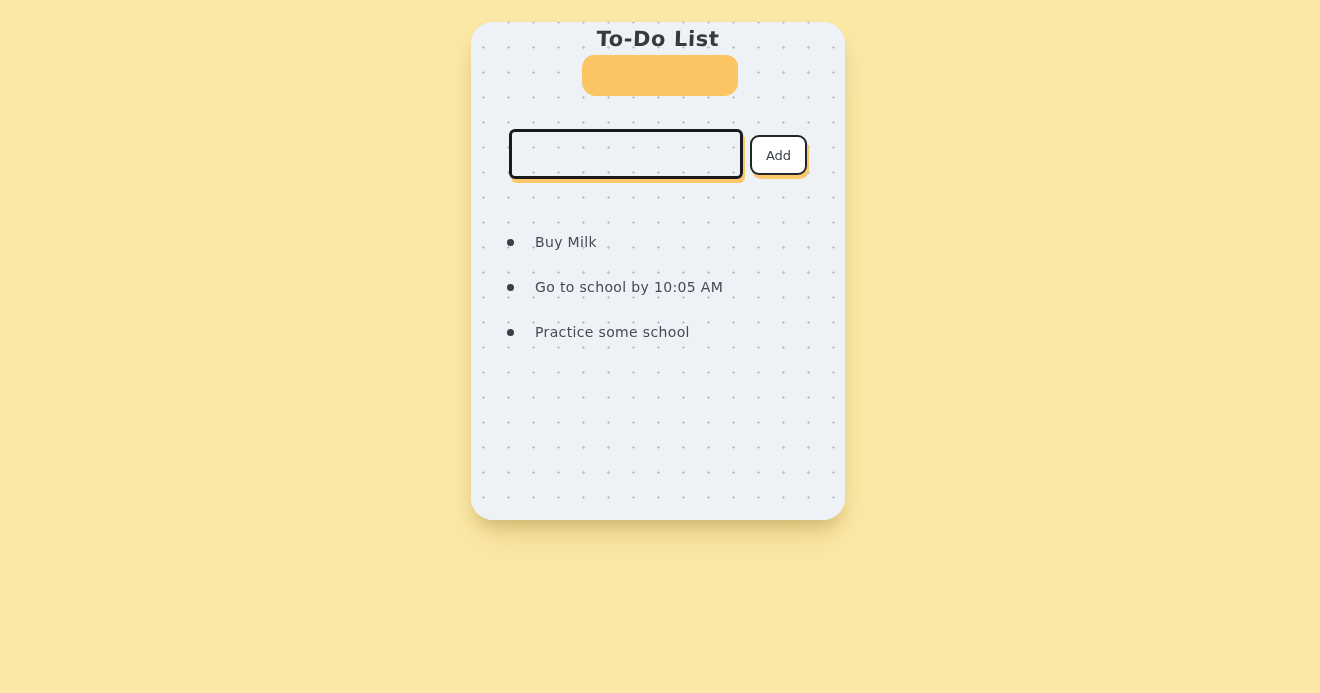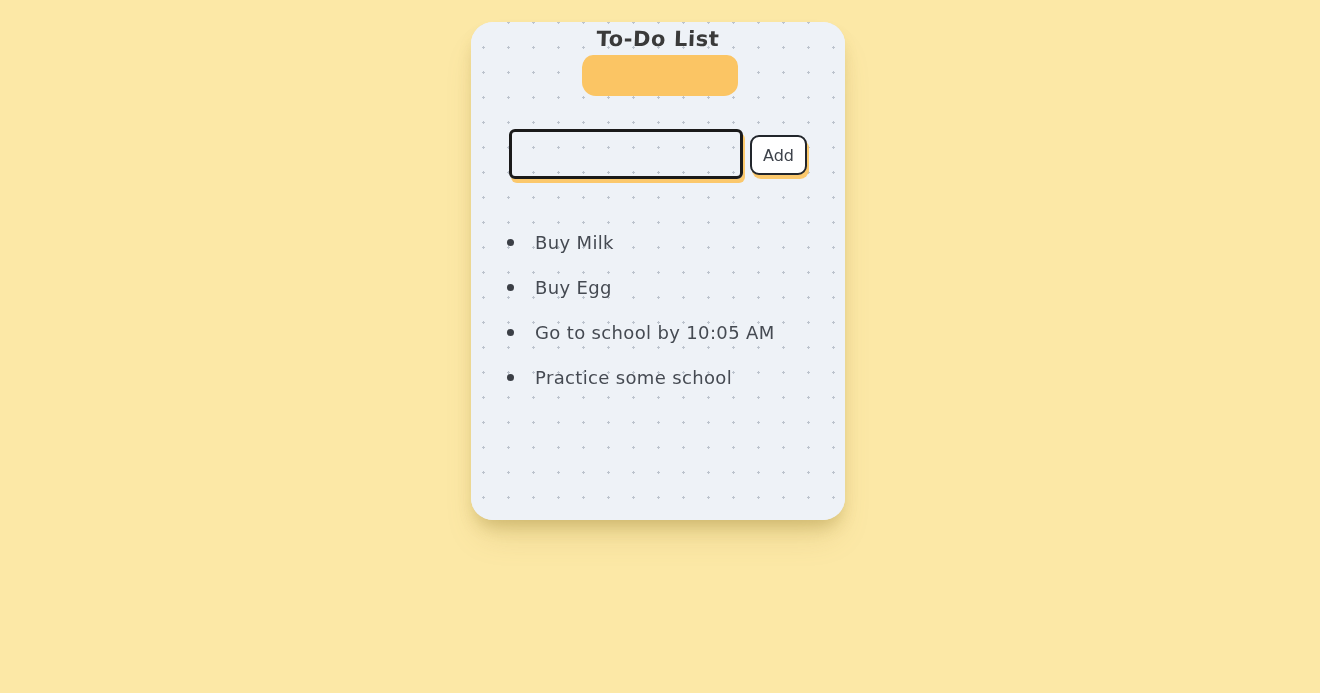--- a/index.html
+++ b/index.html
@@ -109,21 +109,21 @@
     left: 241px;
     top: 8px;
     width: 57px;
     height: 40px;
     box-sizing: border-box;
     border: 2.5px solid #22262c;
     border-radius: 9px;
     background: #ffffff;
     cursor: pointer;
     font-family: "DejaVu Sans", sans-serif;
-    font-size: 16px;
+    font-size: 13px;
     color: #3d424a;
     box-shadow: 2px 4px 0 0 rgba(251,197,100,0.95);
     padding: 0;
   }
 
   
   #task-list {
     position: absolute;
     left: 31px;
     top: 198px;
@@ -131,21 +131,21 @@
     margin: 0;
     padding: 0;
     list-style: none;
   }
   #task-list .task-item {
     position: relative;
     height: 45px;
     line-height: 45px;
     padding-left: 33px;
     font-family: "DejaVu Sans", sans-serif;
-    font-size: 18px;
+    font-size: 14px;
     letter-spacing: 0.35px;
     color: #454a52;
     white-space: nowrap;
   }
   #task-list .task-bullet {
     position: absolute;
     left: 5px;
     top: 50%;
     margin-top: -3.5px;
     width: 7px;
@@ -163,19 +163,18 @@
     <div id="title-badge"></div>
     <div id="page-title">To-Do List</div>
 
     <div id="input-row">
       <input id="task-input" type="text" placeholder="" style="">
       <button id="add-button">Add</button>
     </div>
 
     <ul id="task-list">
         <li class="task-item"><span class="task-bullet" style="background: rgb(59, 63, 70);"></span><span>Buy Milk</span></li>
-        <li class="task-item"><span class="task-bullet" style="background: rgb(59, 63, 70);"></span><span>Buy Egg</span></li>
         <li class="task-item"><span class="task-bullet" style="background: rgb(59, 63, 70);"></span><span>Go to school by 10:05 AM</span></li>
         <li class="task-item"><span class="task-bullet" style="background: rgb(59, 63, 70);"></span><span>Practice some school</span></li>
       </ul>
 
   </div>
 </div>
 
 </body></html>

